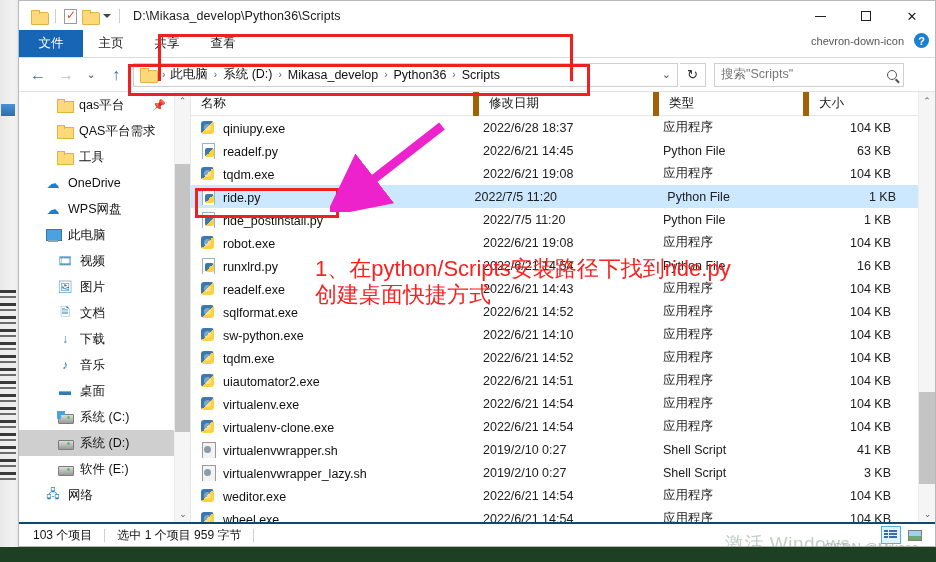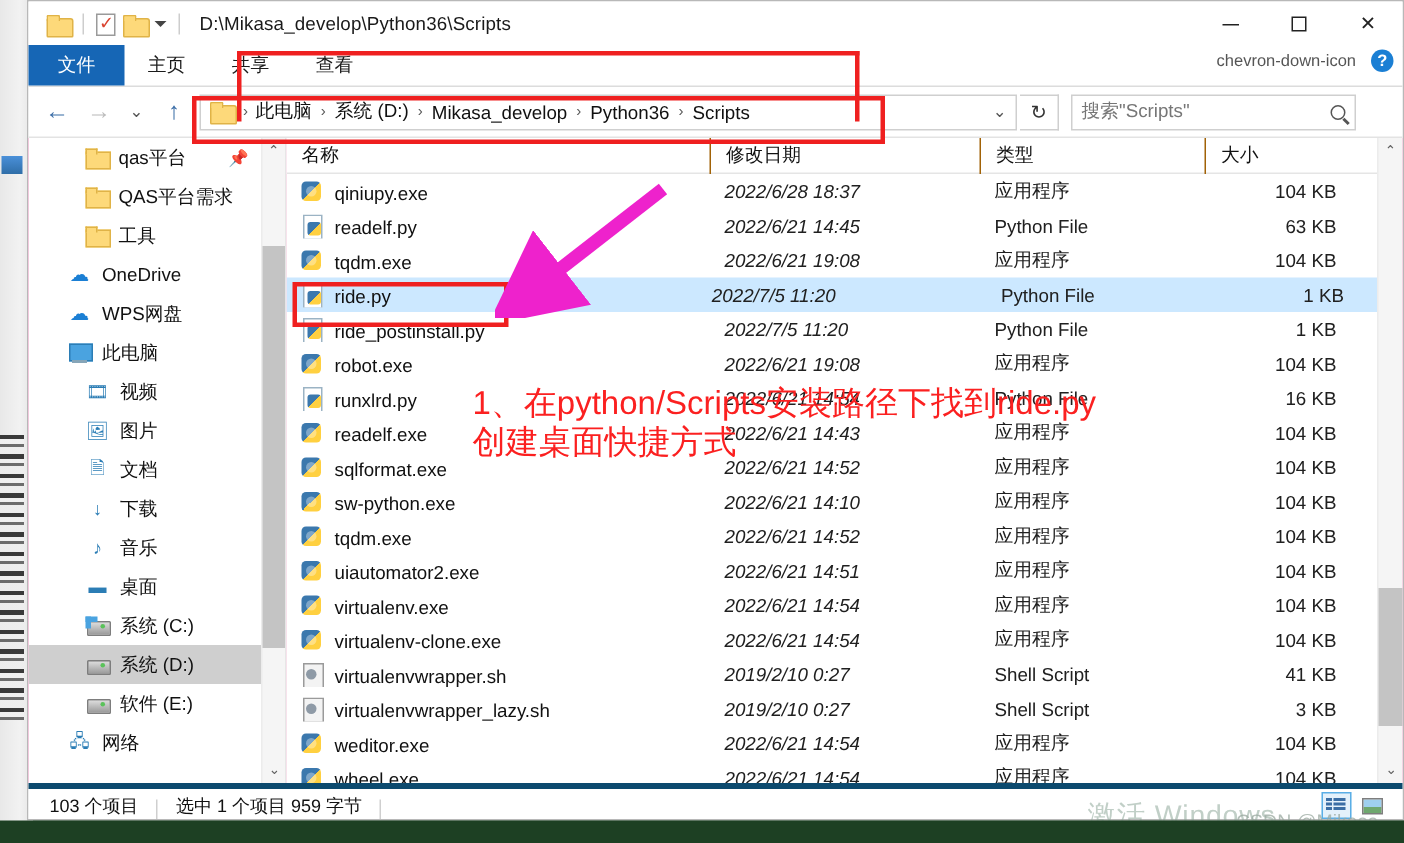--- a/index.html
+++ b/index.html
@@ -157,34 +157,34 @@
   .sb-thumb{position:absolute;left:0;width:16px;background:#c4c4c4;}
 
   
   .listpane { flex:1 1 auto; position:relative; overflow:hidden; background:#fff; }
   .listinner { position:absolute; inset:0 17px 0 0; }
   .colhead {
     height: 24px; display:flex; align-items:center; border-bottom:1px solid #e5e5e5;
     font-size:12.5px; color:#111; position:relative; background:#fff;
   }
   .colhead .ch { padding-left:10px; position:relative; height:24px; display:flex; align-items:center; }
-  .colhead .ch + .ch { border-left:1px solid #a16207; }
+  .colhead .ch + .ch { border-left:6px solid #a16207; }
   .ch-name { width: 282px; }
   .ch-date { width: 180px; }
   .ch-type { width: 150px; }
   .ch-size { width: 110px; }
   .sortcaret{position:absolute;left:120px;top:-6px;font-size:10px;color:#777;}
 
   .frow {
     height: 23px; display:flex; align-items:center; font-size:12.5px; color:#101010;
   }
   .frow.selected { background:#cce8ff;gap:48px; }
   .cell { padding-left:10px; overflow:hidden; white-space:nowrap; }
   .c-name { width: 282px; display:flex; align-items:flex-end; gap:7px; }
-  .c-date { width: 180px; color:#202020;font-style:italic; }
+  .c-date { width: 180px; color:#202020; }
   .c-type { width: 150px; color:#202020; }
   .c-size { width: 110px; text-align:right; padding-right:22px; padding-left:0; color:#202020; }
 
   .fi { width:15px; height:16px; position:relative; flex:0 0 15px; }
   
   .fi.exe::before{
     content:""; position:absolute; left:0; top:1px; width:13px;height:13px;
     background:
       linear-gradient(135deg,#3b78ad 0 50%, #ffd040 50% 100%);
     border-radius:3px;
@@ -213,22 +213,22 @@
     background:#8e9aa6; border-radius:50%;
   }
 
   .listscrollbar{
     position:absolute; right:0; top:0; width:17px; height:100%; background:#f5f5f5;
     border-left:1px solid #ececec;
   }
 
   
   .statusbar{
-    height: 24px; flex:0 0 24px; border-top:4px solid #0c4a6e; background:#fff;
-    display:flex; align-items:flex-end; padding-left:14px; gap:0px; position:relative;
+    height: 24px; flex:0 0 24px; border-top:2px solid #0c4a6e; background:#fff;
+    display:flex; align-items:center; padding-left:14px; gap:0px; position:relative;
   }
   .st-item{ font-size:12px; color:#111; }
   .st-sep{ width:1px;height:13px;background:#cfcfcf;margin:0 12px; }
   .viewbtns{ position:absolute; right:10px; top:2px; display:flex; gap:4px; }
   .vbtn{ width:20px;height:18px; display:flex;align-items:center;justify-content:center; }
   .vbtn.active{ border:1px solid #5aaee6; background:#e4f1fb; }
   .vb-details{ width:14px;height:10px; display:grid; grid-template-columns:4px 8px; grid-template-rows:2px 2px 2px; gap:1px; }
   .vb-details i{ background:#3b6ea5; display:block; }
   .vb-tiles{ width:14px;height:11px; background:linear-gradient(180deg,#9fd0ef 0 55%, #6fa86f 55% 100%); border:1px solid #7e7e7e;}
 

